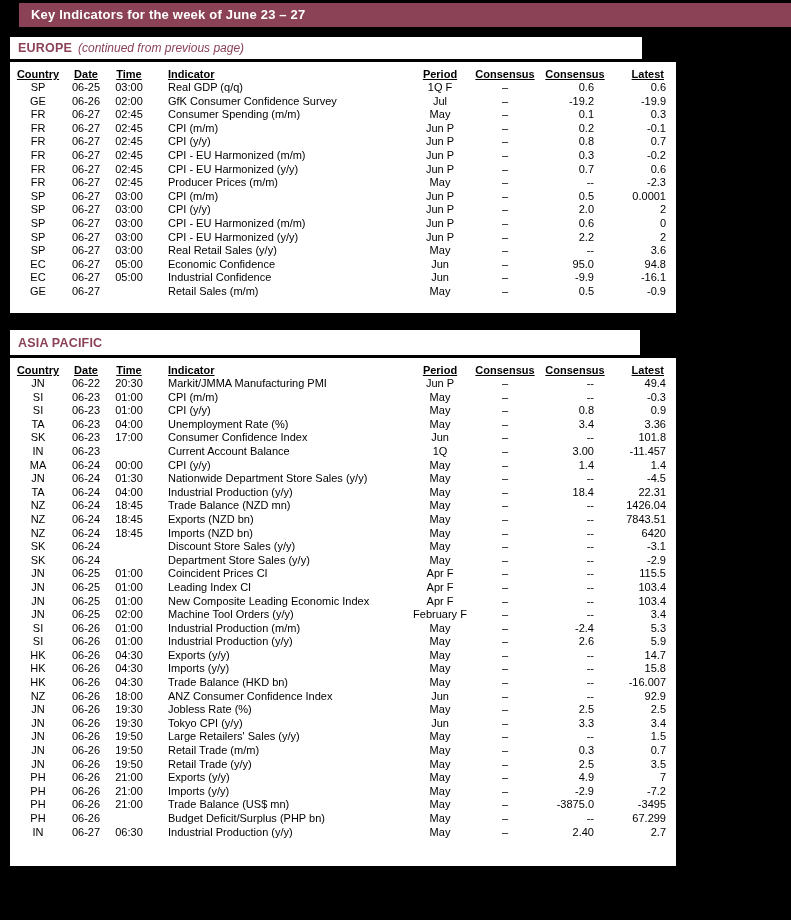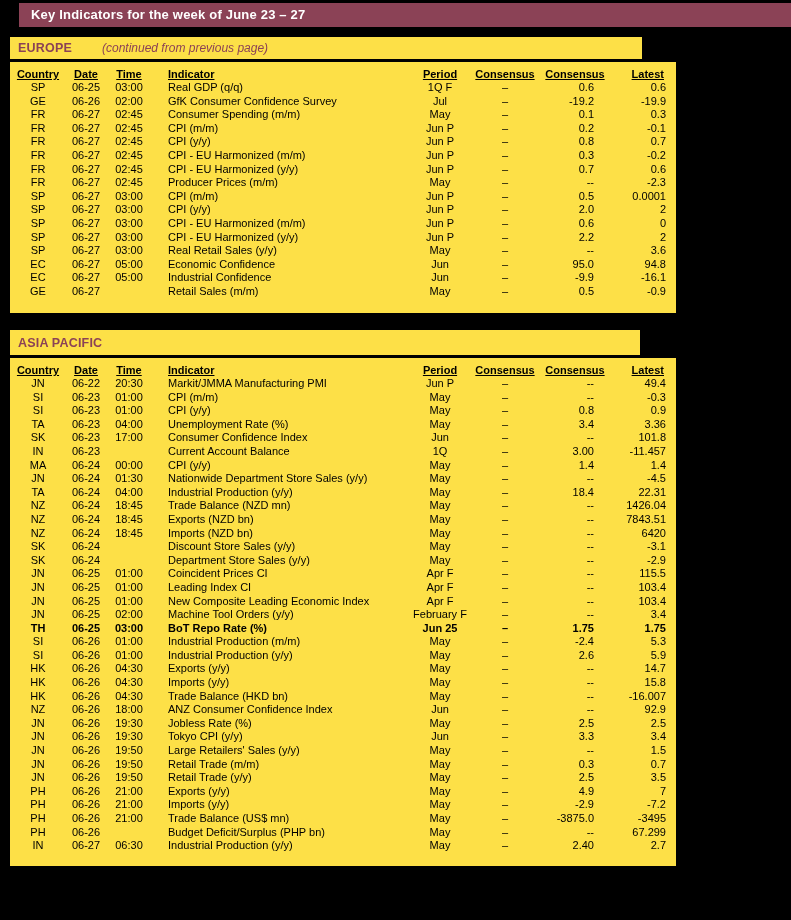--- a/index.html
+++ b/index.html
@@ -10,21 +10,21 @@
     color:#000;
     overflow:hidden;
   }
   .titlebar {
     position:absolute; left:19px; top:3px; width:772px; height:24px;
     background:#8B4256; color:#ffffff;
     font-size:13px; font-weight:bold; line-height:24px;
     padding-left:12px; box-sizing:border-box;
     letter-spacing:0.2px;
   }
-  .panel { position:absolute; background:#fde047; box-sizing:border-box;gap:24px; }
+  .panel { position:absolute; background:#ffffff; box-sizing:border-box; }
   .label-box   { display:flex; align-items:center; padding-left:8px; }
   .section-label { color:#8B4256; font-size:12.5px; font-weight:bold; letter-spacing:0.2px; }
   .section-note  { color:#8B4256; font-size:12px; font-style:italic; margin-left:6px; }
   #europe-label { left:10px; top:37px; width:632px; height:22px; }
   #europe-table-box { left:10px; top:62px;  width:666px; height:251px; padding-top:1px; }
   #asia-label   { left:10px; top:330px; width:630px; height:25px; }
   #asia-table-box   { left:10px; top:358px; width:666px; height:508px; padding-top:1px; }
 
   table {
     border-collapse:collapse; table-layout:fixed;
@@ -454,30 +454,20 @@
         <tr>
           <td class="col-country">JN</td>
           <td class="col-date">06-25</td>
           <td class="col-time">02:00</td>
           <td class="col-indicator">Machine Tool Orders (y/y)</td>
           <td class="col-period">February F</td>
           <td class="col-consensus1">–</td>
           <td class="col-consensus2">--</td>
           <td class="col-latest">3.4</td>
         </tr>
-        <tr class="bold-row">
-          <td class="col-country">TH</td>
-          <td class="col-date">06-25</td>
-          <td class="col-time">03:00</td>
-          <td class="col-indicator">BoT Repo Rate (%)</td>
-          <td class="col-period">Jun 25</td>
-          <td class="col-consensus1">–</td>
-          <td class="col-consensus2">1.75</td>
-          <td class="col-latest">1.75</td>
-        </tr>
         <tr>
           <td class="col-country">SI</td>
           <td class="col-date">06-26</td>
           <td class="col-time">01:00</td>
           <td class="col-indicator">Industrial Production (m/m)</td>
           <td class="col-period">May</td>
           <td class="col-consensus1">–</td>
           <td class="col-consensus2">-2.4</td>
           <td class="col-latest">5.3</td>
         </tr>

